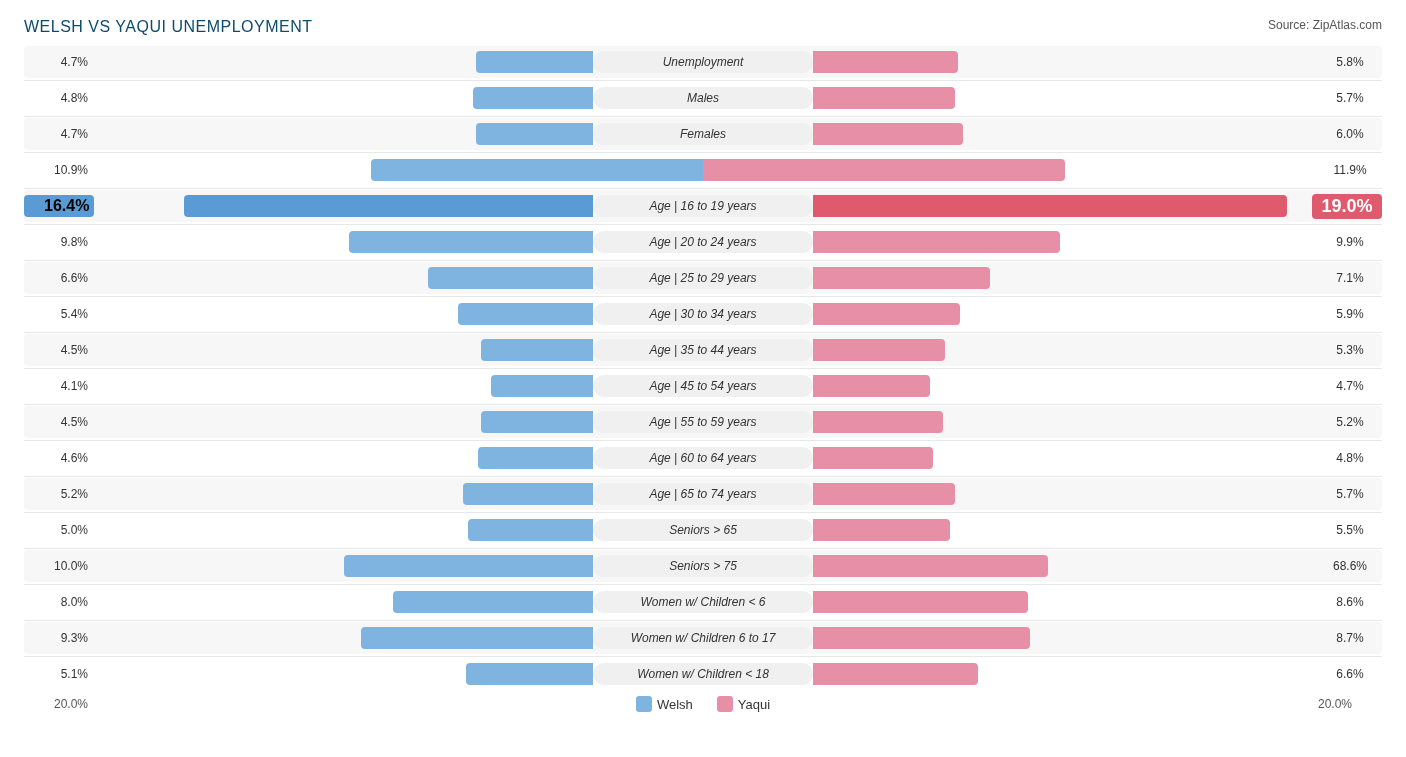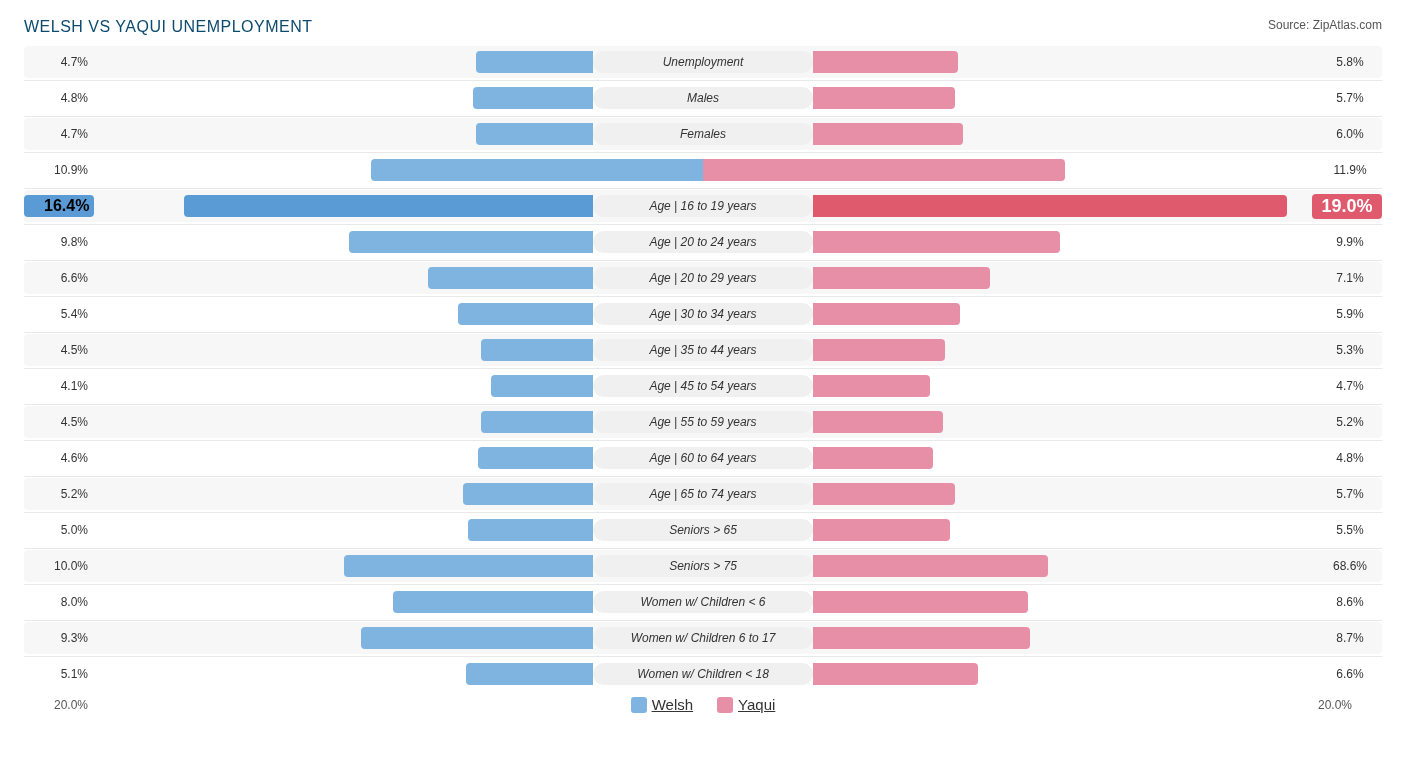--- a/index.html
+++ b/index.html
@@ -139,23 +139,22 @@
       text-align: right;
       font-size: 12px;
       color: #555;
       padding-right: 6px;
       flex-shrink: 0;
     }
     .legend-item {
       display: flex;
       align-items: center;
       gap: 5px;
-      font-size: 15px;
+      font-size: 13px;
       color: #333;
-      text-decoration: underline;
     }
     .legend-box {
       width: 16px;
       height: 16px;
       border-radius: 3px;
     }
     .axis-right-label {
       width: 70px;
       text-align: left;
       font-size: 12px;
@@ -262,21 +261,21 @@
       <div class="val-right">9.9%</div>
     </div>
   </div>
       <div class="divider-row"></div>
       <div class="bar-row row-bg-alt">
     <div class="row-inner">
       <div class="val-left">6.6%</div>
       <div class="bar-left-wrap">
         <div class="bar-left" style="width:32.99999999999999%; background:#7fb3e0;"></div>
       </div>
-      <div class="label-center">Age | 20 to 29 years</div>
+      <div class="label-center">Age | 25 to 29 years</div>
       <div class="bar-right-wrap">
         <div class="bar-right" style="width:35.5%; background:#e88fa8;"></div>
       </div>
       <div class="val-right">7.1%</div>
     </div>
   </div>
       <div class="divider-row"></div>
       <div class="bar-row row-bg-norm">
     <div class="row-inner">
       <div class="val-left">5.4%</div>

